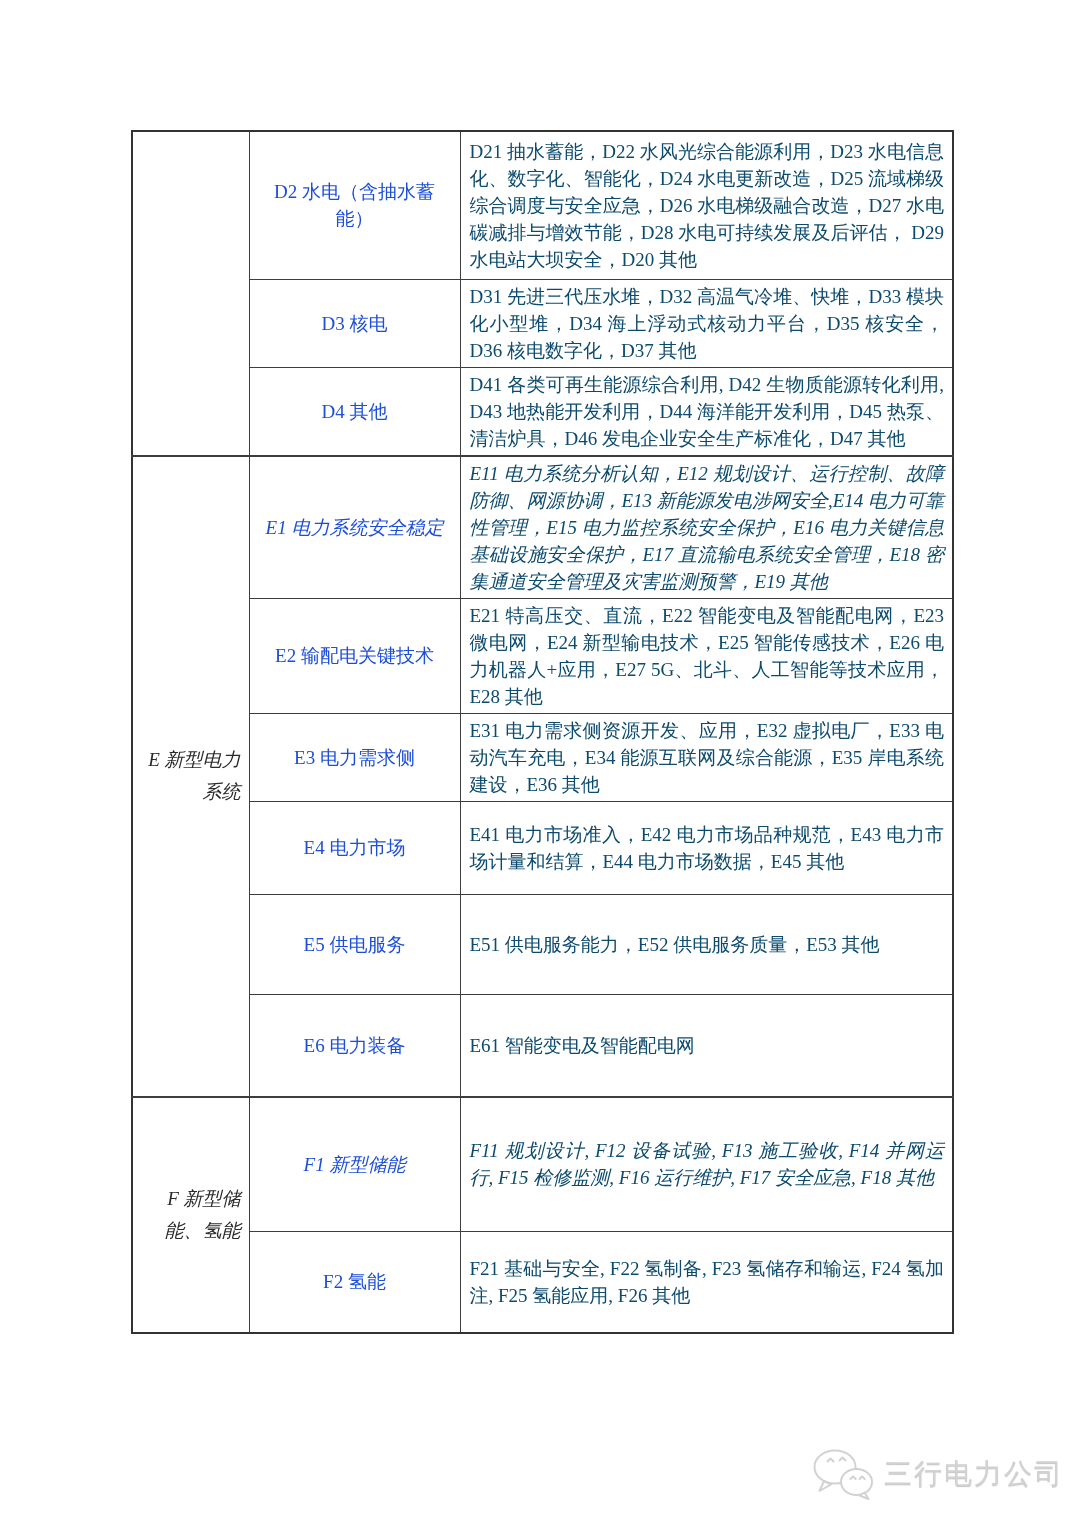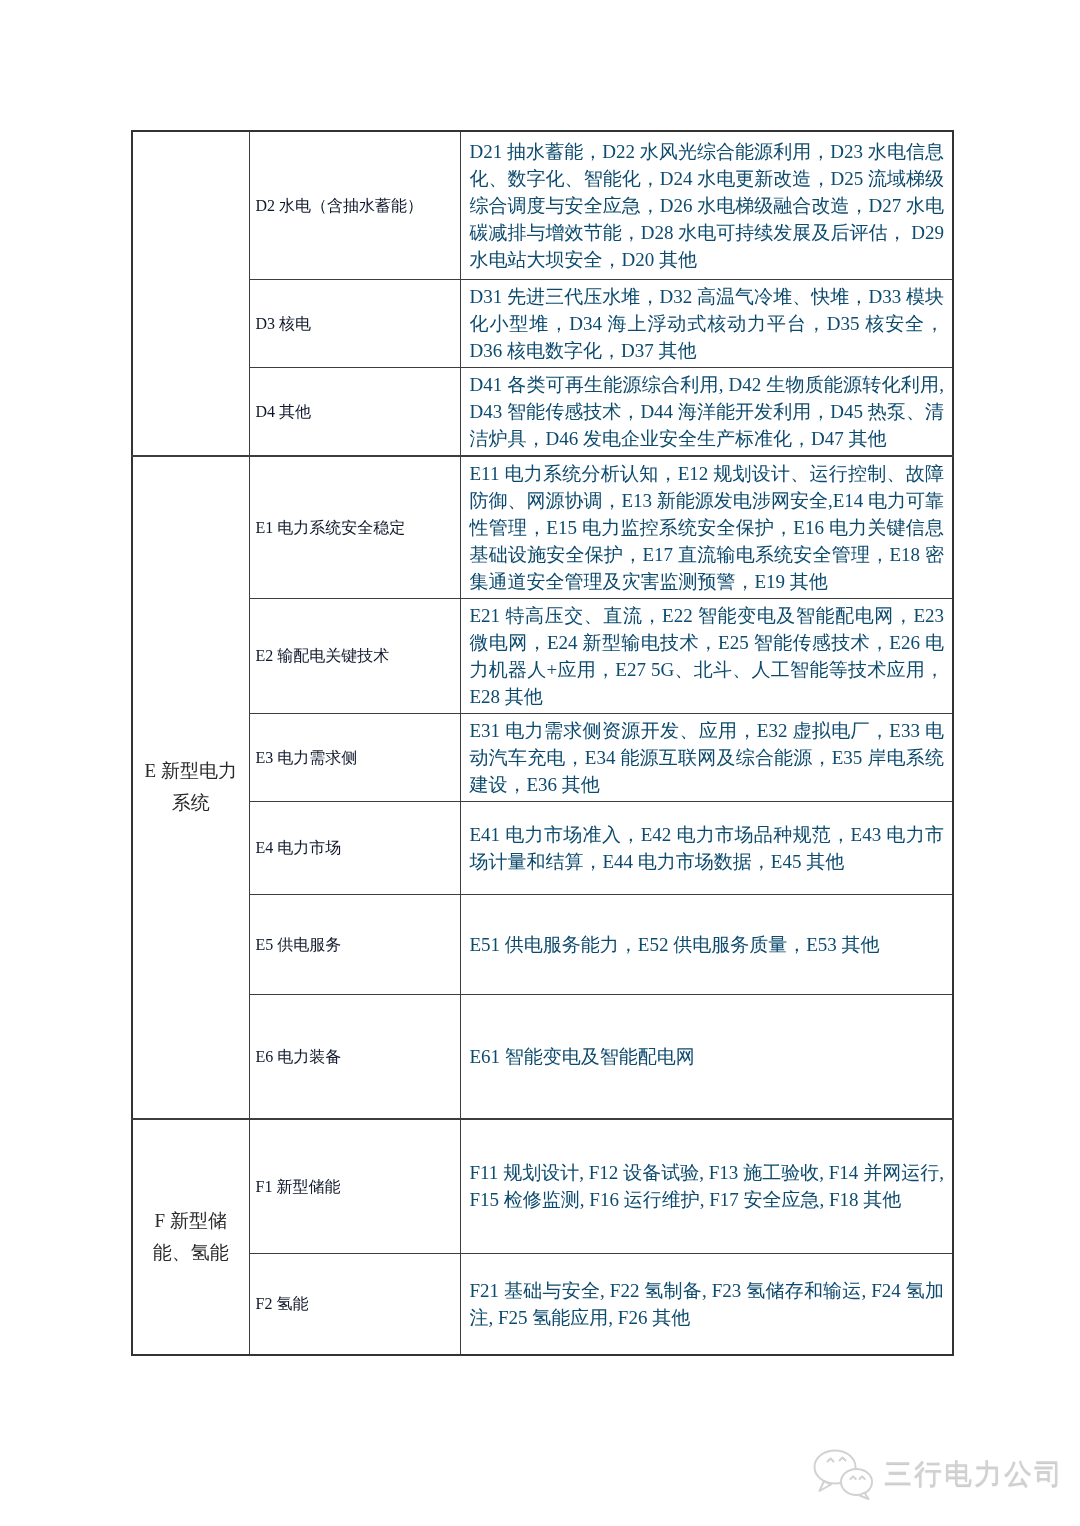--- a/index.html
+++ b/index.html
@@ -11,44 +11,44 @@
   .sheet { position:absolute; left:131px; top:130px; }
   table.cls {
     border-collapse:collapse; table-layout:fixed; width:821px;
     border:2.5px solid #333333;
   }
   table.cls td {
     border:1.5px solid #3d3d3d;
     vertical-align:middle;
     overflow:hidden;
   }
-  tr.section-start td { border-top-width:2.5px; }
+  tr.section-start td { border-top-width:2.5px;font-style:italic; }
   td.cat {
-    text-align:center; font-size:19px; line-height:32px; padding:16px 8px;
+    text-align:right; font-size:19px; line-height:32px; padding:16px 8px;
     color:#2a2a2a;
   }
   td.sub {
-    font-size:16px; line-height:27px; padding:0 6px;
-    color:#0f172a;
+    text-align:center; font-size:19px; line-height:27px; padding:0 6px;
+    color:#1d4ed8;
   }
   td.det {
     font-size:19px; line-height:27px; padding:3px 8px 3px 9px;
     text-align:justify; text-justify:inter-ideograph;
     color:#0c4a6e;
   }
   
   tr.r1  { height:148px; }
   tr.r2  { height:81px;  }
   tr.r3  { height:88px;  }
   tr.r4  { height:141px; }
   tr.r5  { height:115px; }
   tr.r6  { height:84px;  }
   tr.r7  { height:93px;margin-left:41px;  }
   tr.r8  { height:100px;padding-left:7px; }
-  tr.r9  { height:125px;padding-left:24px; }
+  tr.r9  { height:103px;padding-left:24px; }
   tr.r10 { height:134px; }
   tr.r11 { height:102px; }
 
   .watermark {
     position:absolute; right:16px; bottom:26px;
     display:flex; align-items:center; gap:9px;
     color:#cfcfcf;
   }
   .wicon { display:inline-flex; }
   .wtext {
@@ -74,21 +74,21 @@
         <td class="cat" rowspan="3"></td>
         <td class="sub">D2 水电（含抽水蓄能）</td>
         <td class="det">D21 抽水蓄能，D22 水风光综合能源利用，D23 水电信息化、数字化、智能化，D24 水电更新改造，D25 流域梯级综合调度与安全应急，D26 水电梯级融合改造，D27 水电碳减排与增效节能，D28 水电可持续发展及后评估， D29 水电站大坝安全，D20 其他</td>
       </tr>
       <tr class="r2">
         <td class="sub">D3 核电</td>
         <td class="det">D31 先进三代压水堆，D32 高温气冷堆、快堆，D33 模块化小型堆，D34 海上浮动式核动力平台，D35 核安全，D36 核电数字化，D37 其他</td>
       </tr>
       <tr class="r3">
         <td class="sub">D4 其他</td>
-        <td class="det">D41 各类可再生能源综合利用, D42 生物质能源转化利用, D43 智能传感技术，D44 海洋能开发利用，D45 热泵、清洁炉具，D46 发电企业安全生产标准化，D47 其他</td>
+        <td class="det">D41 各类可再生能源综合利用, D42 生物质能源转化利用, D43 地热能开发利用，D44 海洋能开发利用，D45 热泵、清洁炉具，D46 发电企业安全生产标准化，D47 其他</td>
       </tr>
 
       <tr class="r4 section-start">
         <td class="cat" rowspan="6">E 新型电力系统</td>
         <td class="sub">E1 电力系统安全稳定</td>
         <td class="det">E11 电力系统分析认知，E12 规划设计、运行控制、故障防御、网源协调，E13 新能源发电涉网安全,E14 电力可靠性管理，E15 电力监控系统安全保护，E16 电力关键信息基础设施安全保护，E17 直流输电系统安全管理，E18 密集通道安全管理及灾害监测预警，E19 其他</td>
       </tr>
       <tr class="r5">
         <td class="sub">E2 输配电关键技术</td>
         <td class="det">E21 特高压交、直流，E22 智能变电及智能配电网，E23 微电网，E24 新型输电技术，E25 智能传感技术，E26 电力机器人+应用，E27 5G、北斗、人工智能等技术应用，E28 其他</td>

